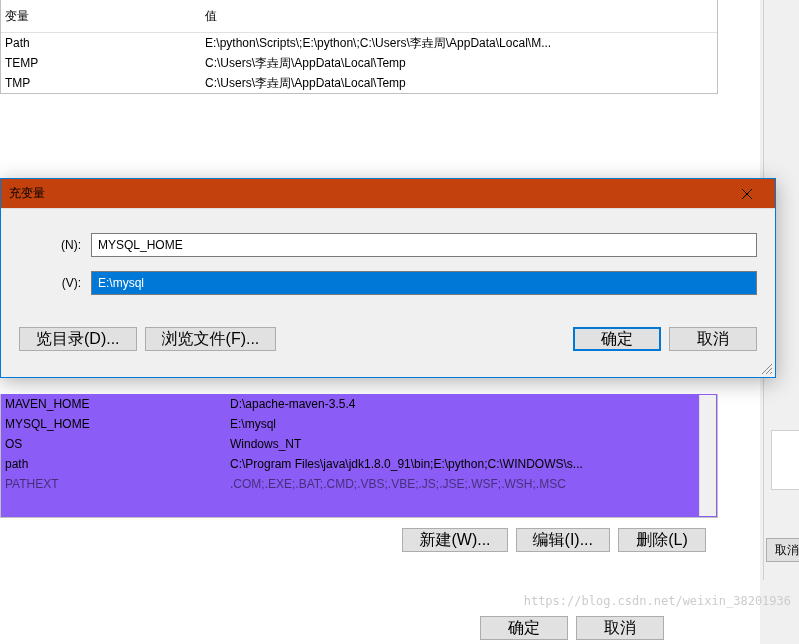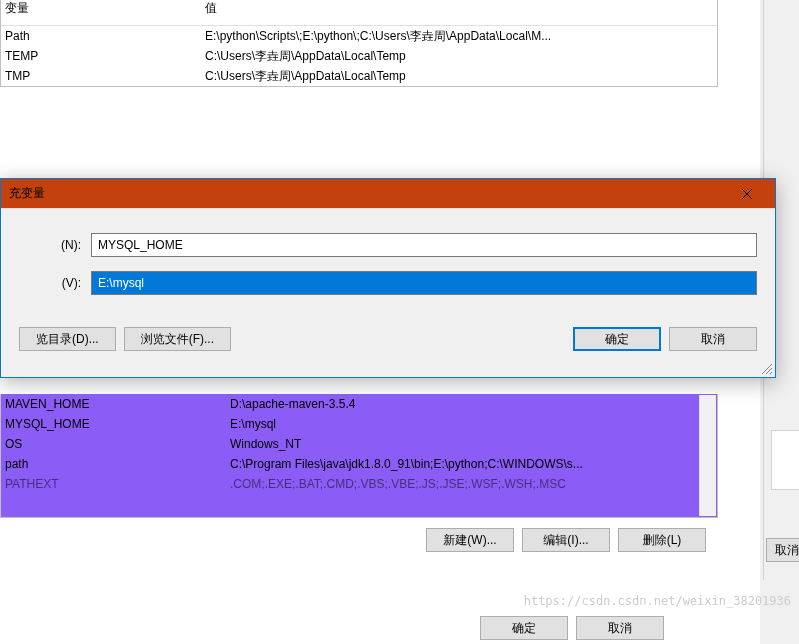--- a/index.html
+++ b/index.html
@@ -25,21 +25,22 @@
       top: 0; left: 0;
       width: 718px;
       background: #fff;
       border: 1px solid #c0c0c0;
       border-top: none;
     }
     .table-header {
       display: flex;
       background: #fff;
       border-bottom: 1px solid #e0e0e0;
-      height: 26px;
+      height: 33px;
+      align-items: center;
     }
     .col1 { width: 200px; padding-left: 4px; }
     .col2 { flex: 1; padding-left: 4px; }
     .table-row {
       display: flex;
       height: 20px;
       align-items: center;
     }
     .table-row .col1 { padding-left: 4px; }
     .table-row .col2 { padding-left: 4px; white-space: nowrap; overflow: hidden; text-overflow: ellipsis; }
@@ -100,21 +101,21 @@
       display: flex;
       padding: 6px 18px;
       gap: 8px;
     }
     .btn {
       height: 24px;
       padding: 0 16px;
       background: #e1e1e1;
       border: 1px solid #adadad;
       font-family: inherit;
-      font-size: 12px;
+      font-size: 16px;
       cursor: pointer;
       min-width: 88px;
     }
     .btn.default { border: 2px solid #0078d7; }
     .spacer { flex: 1; }
     .resize-grip {
       position: absolute;
       right: 2px; bottom: 2px;
       width: 12px; height: 12px;
     }
@@ -282,13 +283,13 @@
   <button class="btn">新建(W)...</button>
   <button class="btn">编辑(I)...</button>
   <button class="btn">删除(L)</button>
 </div>
 
 <div class="bottom-buttons">
   <button class="btn">确定</button>
   <button class="btn">取消</button>
 </div>
 
-<div class="watermark">https://csdn.csdn.net/weixin_38201936</div>
+<div class="watermark">https://blog.csdn.net/weixin_38201936</div>
 
 </body></html>

